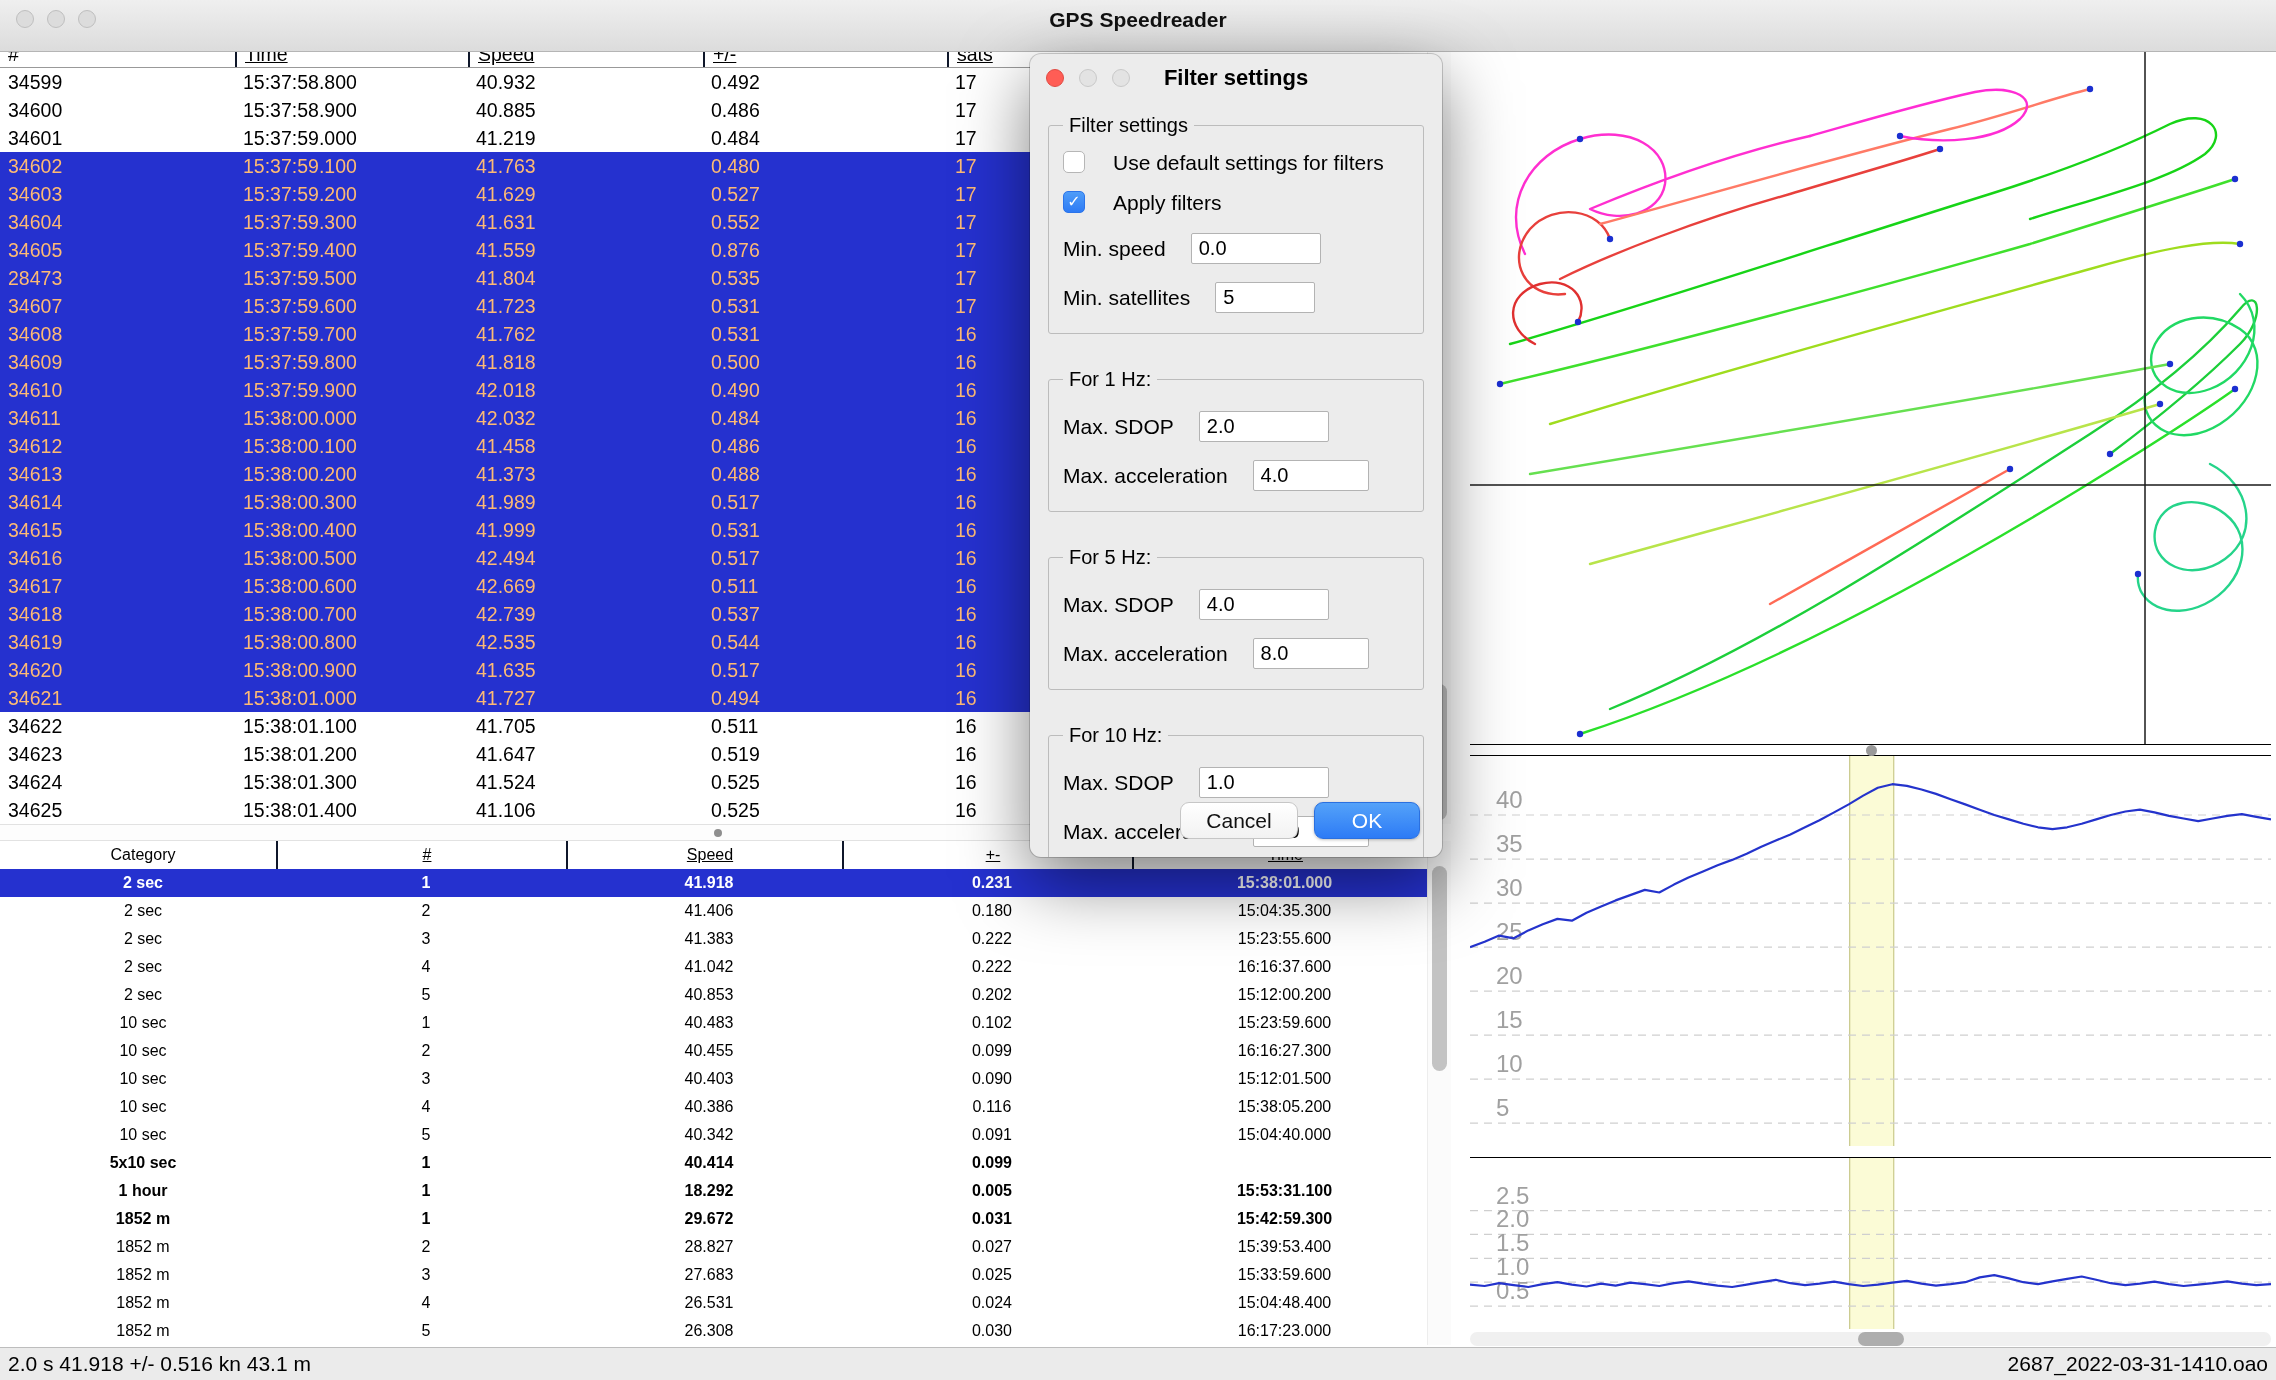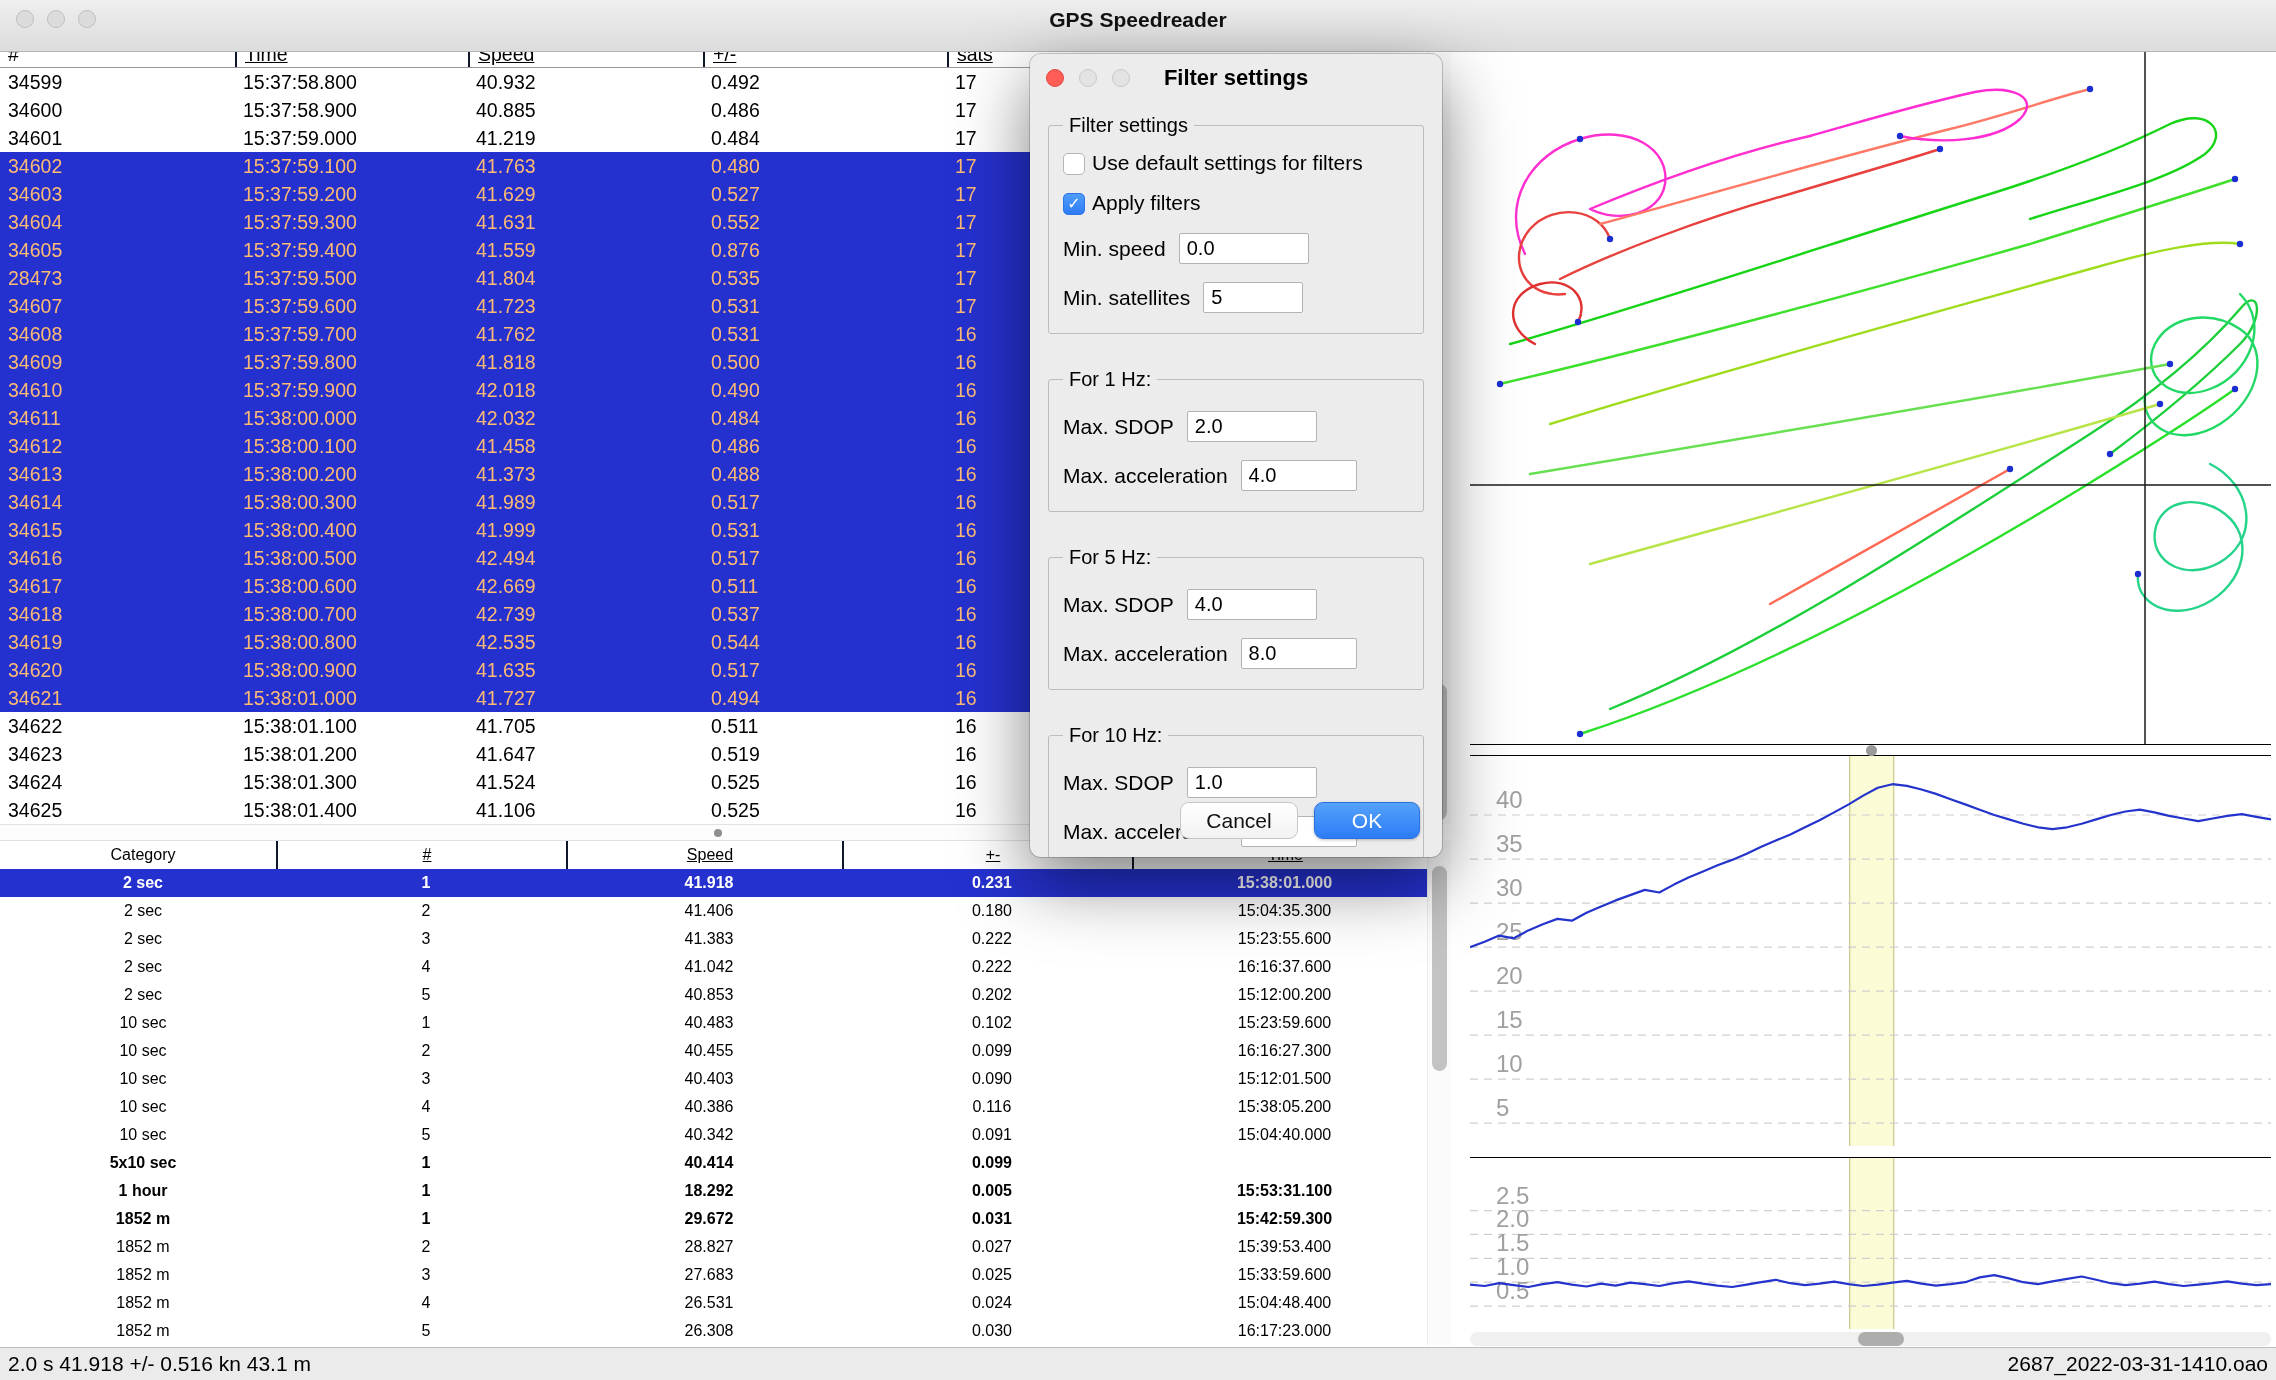--- a/index.html
+++ b/index.html
@@ -50,27 +50,27 @@
   .dialog{position:absolute;left:1030px;top:54px;width:412px;height:803px;background:#ececec;border-radius:11px;box-shadow:0 25px 70px rgba(0,0,0,.5),0 0 0 1px rgba(0,0,0,.18);z-index:10;overflow:hidden;}
   .dlg-titlebar{position:relative;height:48px;}
   .dlight{position:absolute;top:15px;width:18px;height:18px;border-radius:50%;background:#e3e3e3;border:1px solid #c9c9c9;}
   .dlight.red{background:#ff5d55;border-color:#e04b43;}
   .dl1{left:16px;}.dl2{left:49px;}.dl3{left:82px;}
   .dlg-title{height:48px;line-height:48px;text-align:center;font-weight:bold;font-size:22px;}
   .grp{margin:0 18px;border:1px solid #bcbcbc;border-radius:3px;padding:2px 14px 12px;}
   .grp legend{font-size:20px;padding:0 6px;}
   .grp.first{margin-top:12px;}
   .grp.gap{margin-top:34px;}
-  .chk-row{display:flex;align-items:flex-end;gap:7px;margin:12px 0 16px;font-size:21px;}
+  .chk-row{display:flex;align-items:flex-start;gap:28px;margin:12px 0 16px;font-size:21px;}
   .checkbox{width:22px;height:22px;border-radius:5px;background:#fff;border:1px solid #b6b6b6;display:flex;align-items:center;justify-content:center;flex:0 0 auto;}
   .checkbox .chkmark{display:none;color:#fff;font-size:16px;font-weight:bold;line-height:1;}
   .checkbox.checked{background:linear-gradient(#4f9df8,#2e7bf5);border-color:#2b74ea;}
   .checkbox.checked .chkmark{display:block;}
   .fld-row{display:flex;align-items:center;gap:13px;margin:18px 0 8px;font-size:21px;}
-  .txt{height:31px;border:1px solid #b3b3b3;background:#fff;font-size:20px;padding:0 7px;font-family:inherit;border-radius:2px;}
+  .txt{height:31px;border:1px solid #b3b3b3;background:#fff;font-size:20px;padding:0 7px;font-family:inherit;border-radius:2px;margin-left:12px;}
   .w130{width:130px;}.w116{width:116px;}.w100{width:100px;}
   .dlg-buttons{position:absolute;right:22px;bottom:18px;display:flex;gap:16px;}
   .btn{height:37px;border-radius:9px;font-size:21px;font-family:inherit;cursor:default;}
   .btn.cancel{width:118px;background:linear-gradient(#ffffff,#f2f2f2);border:1px solid #c6c6c6;color:#111;}
   .btn.ok{width:106px;background:linear-gradient(#54a2f9,#2d7bf6);border:1px solid #2a70e0;color:#fff;box-shadow:0 1px 3px rgba(0,0,0,.25);}
 </style>
 </head>
 <body>
 
 <div class="titlebar">

